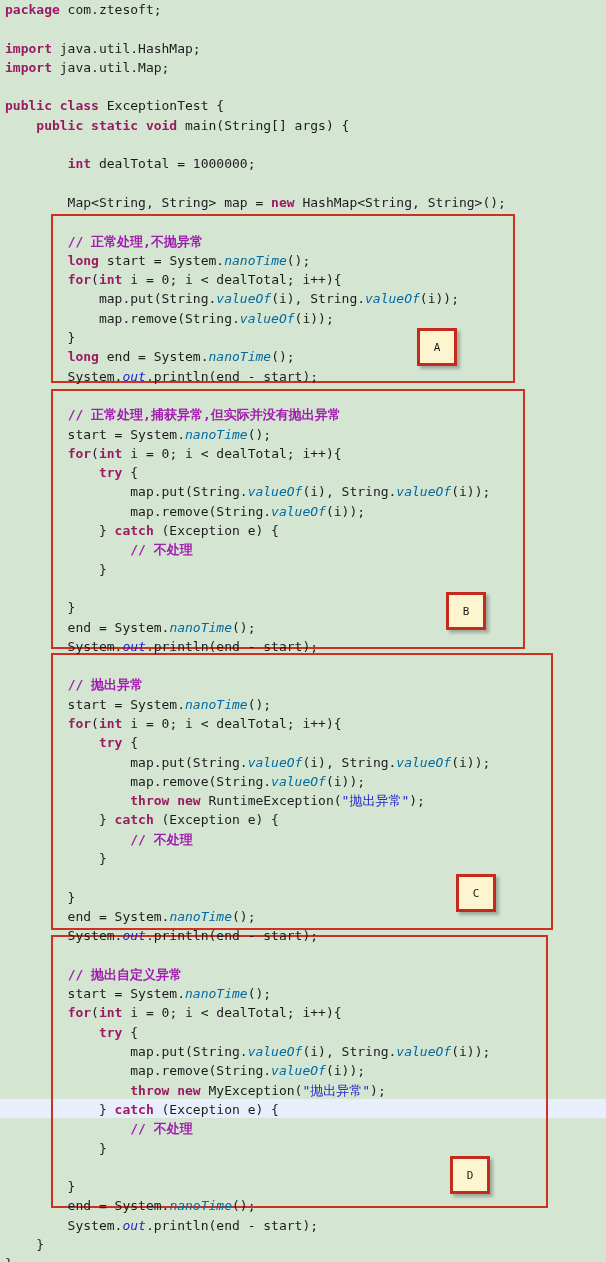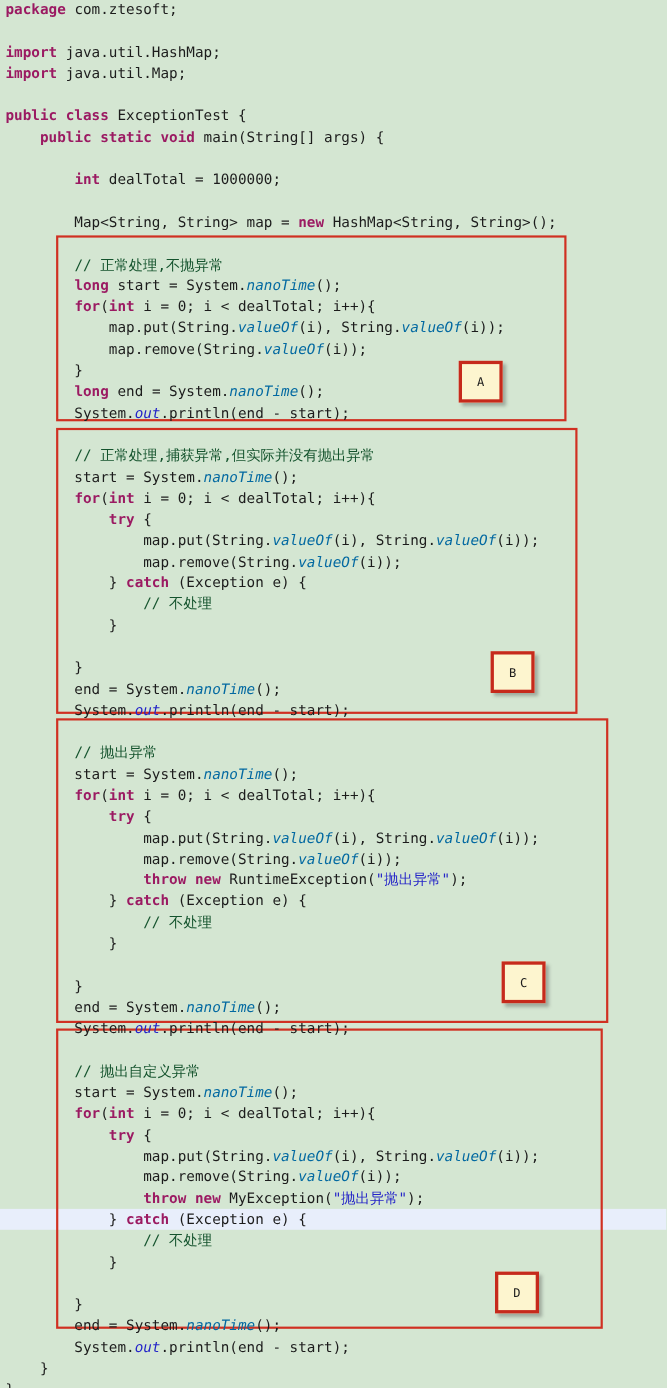--- a/index.html
+++ b/index.html
@@ -30,21 +30,21 @@
     white-space: pre;
     color: #1c1c1c;
     z-index: 3;
   }
   .ln {
     height: 19.3px;
     padding-left: 5px;
     white-space: pre;
   }
   .kw   { color: #9b1a62; font-weight: bold; }
-  .cm   { color: #14532d; }
+  .cm   { color: #a21caf; font-weight: bold; }
   .str  { color: #2424c8; }
   .it   { font-style: italic; color: #0369a1; }
   .fld  { font-style: italic; color: #2424c8; }
   .pl   { color: #1c1c1c; }
 
   
   .hl-band {
     position: absolute;
     left: 0;
     width: 606px;

